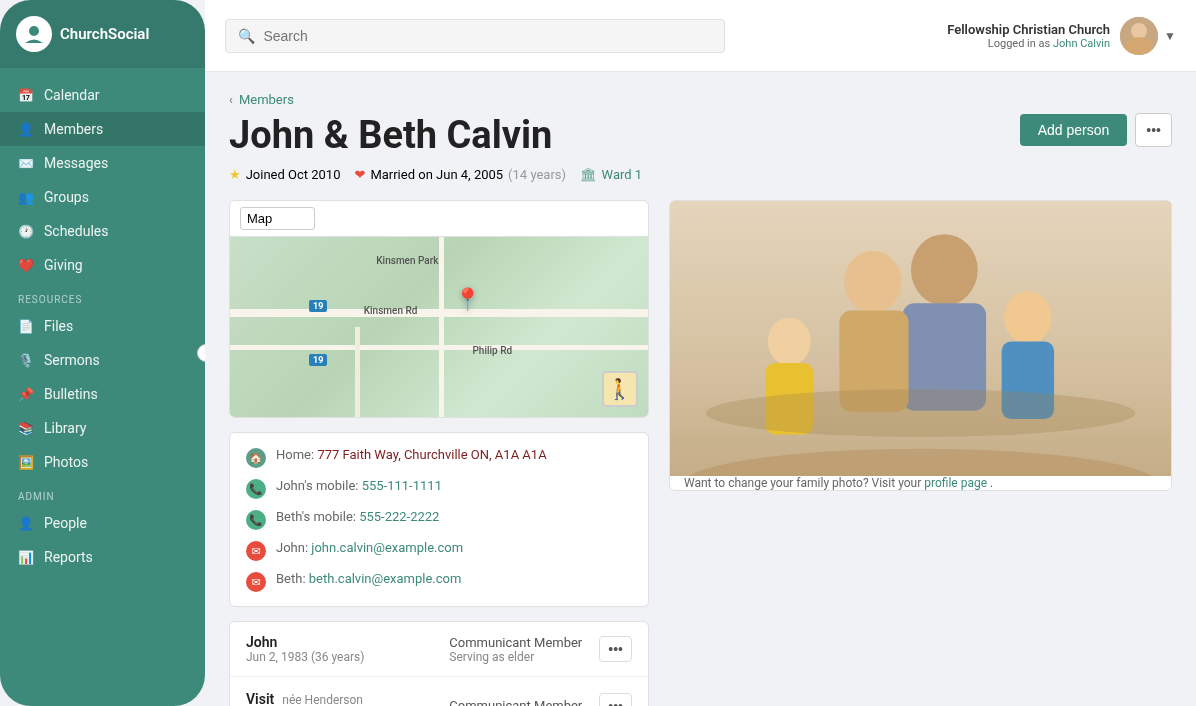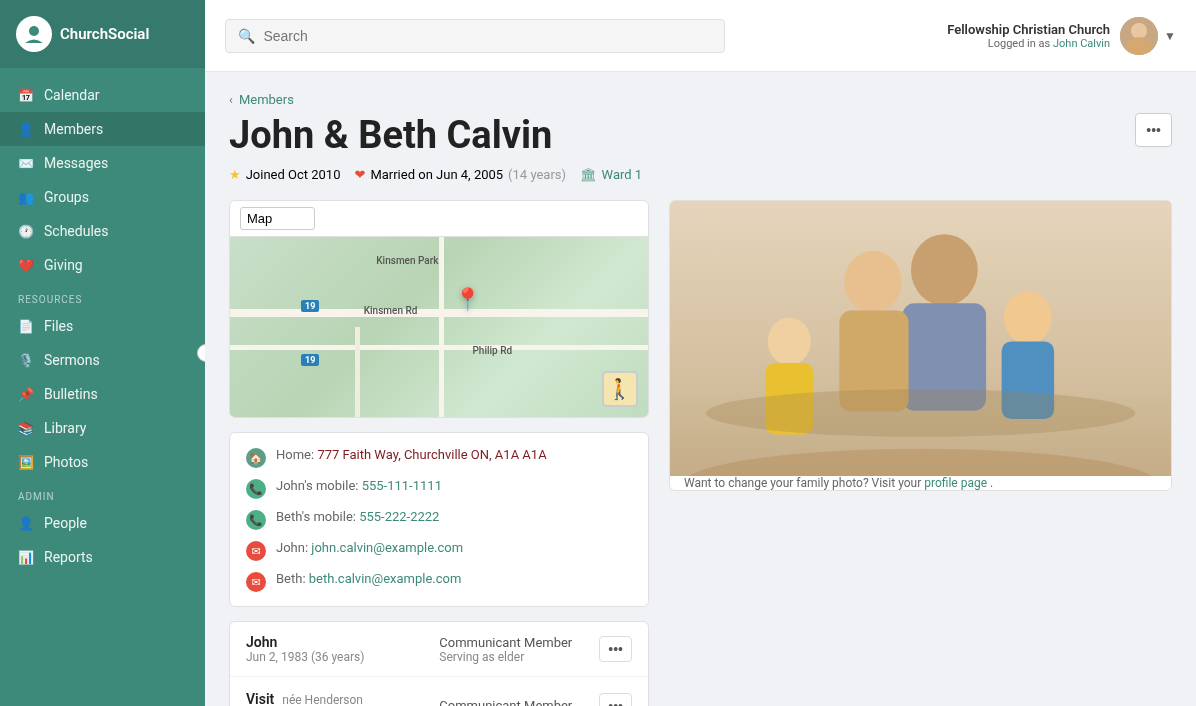--- a/index.html
+++ b/index.html
@@ -8,20 +8,21 @@
     
     .sidebar {
       width: 205px;
       min-width: 205px;
       background: #3d8a7a;
       color: #fff;
       display: flex;
       flex-direction: column;
       height: 706px;
       overflow-y: auto;
+      border-radius: 31px;
     }
     .sidebar-logo {
       display: flex;
       align-items: center;
       padding: 16px 16px;
       gap: 8px;
       background: #357a6d;
     }
     .sidebar-logo-icon {
       width: 36px;
@@ -274,20 +275,21 @@
       font-weight: 500;
     }
     .map-shield {
       position: absolute;
       background: #2980b9;
       color: #fff;
       font-size: 9px;
       font-weight: 700;
       border-radius: 2px;
       padding: 1px 4px;
+      margin-left: 8px;
     }
     .map-pin {
       position: absolute;
       font-size: 22px;
       transform: translateX(-50%);
       filter: drop-shadow(0 2px 3px rgba(0,0,0,0.3));
     }
     .map-person-icon {
       position: absolute;
       bottom: 10px;
@@ -363,21 +365,21 @@
       background: #fff;
       border-radius: 6px;
       border: 1px solid #e0e0e0;
       overflow: hidden;
     }
     .member-row {
       display: flex;
       align-items: center;
       padding: 12px 16px;
       border-bottom: 1px solid #f0f0f0;
-      gap: 27px;
+      gap: 17px;
     }
     .member-row:last-child { border-bottom: none; }
     .member-info { flex: 1; }
     .member-name { font-size: 14px; font-weight: 600; color: #222; }
     .member-dob { font-size: 12px; color: #888; }
     .member-role { font-size: 13px; color: #555; }
     .member-sub { font-size: 12px; color: #888; }
     .member-actions { margin-left: auto; }
     .member-menu-btn {
       background: none;
@@ -519,20 +521,21 @@
   <div class="content">
 
     <div class="breadcrumb">
       <span style="color:#777;">‹</span>
       <a class="breadcrumb-link">Members</a>
     </div>
 
     <div class="page-title-row">
       <h1 class="page-title">John &amp; Beth Calvin</h1>
       <div class="title-actions">
+        <button class="btn-primary">Add person</button>
         <button class="btn-secondary">•••</button>
       </div>
     </div>
 
     <div class="tags-row">
       <span class="tag">
         <span class="tag-star">★</span>
         <span>Joined Oct 2010</span>
       </span>
       <span class="tag">

